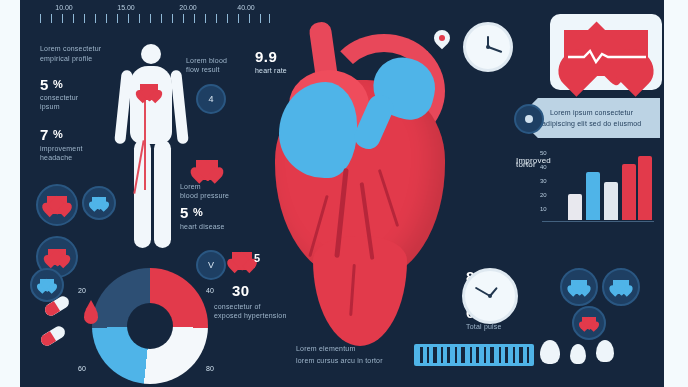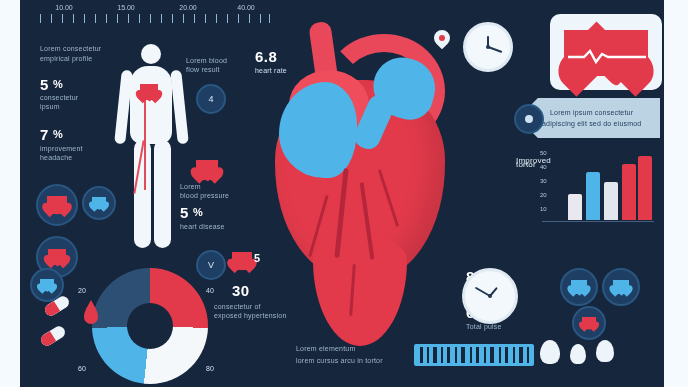--- a/index.html
+++ b/index.html
@@ -510,21 +510,21 @@
   <div class="droplet" style="left:84px; top:306px;"></div>
   <div class="badge" style="left:30px; top:268px; width:30px; height:30px;">
     <span class="heart" style="width:14px;height:12px;background:#4fb4e8;">
         <span class="tip"></span>
       </span>
   </div>
 
   <div class="txt blurry" style="left:186px; top:56px; width:64px;">Lorem blood</div>
   <div class="txt blurry" style="left:186px; top:65px; width:64px;">flow result</div>
 
-  <div class="big-num" style="left:255px; top:48px; color:#ffffff;">6.8</div>
+  <div class="big-num" style="left:255px; top:48px; color:#ffffff;">9.9</div>
   <div class="txt" style="left:255px; top:66px; width:50px;">heart rate</div>
 
   <div class="txt blurry" style="left:180px; top:182px; width:62px;">Lorem</div>
   <div class="txt blurry" style="left:180px; top:191px; width:62px;">blood pressure</div>
   <div class="big-num" style="left:180px; top:204px;">5</div>
   <div class="mid-num" style="left:193px; top:206px;">%</div>
   <div class="txt blurry" style="left:180px; top:222px; width:66px;">heart disease</div>
 
   <div class="big-num" style="left:232px; top:282px;">30</div>
   <div class="txt blurry" style="left:214px; top:302px; width:70px;">consectetur of</div>

